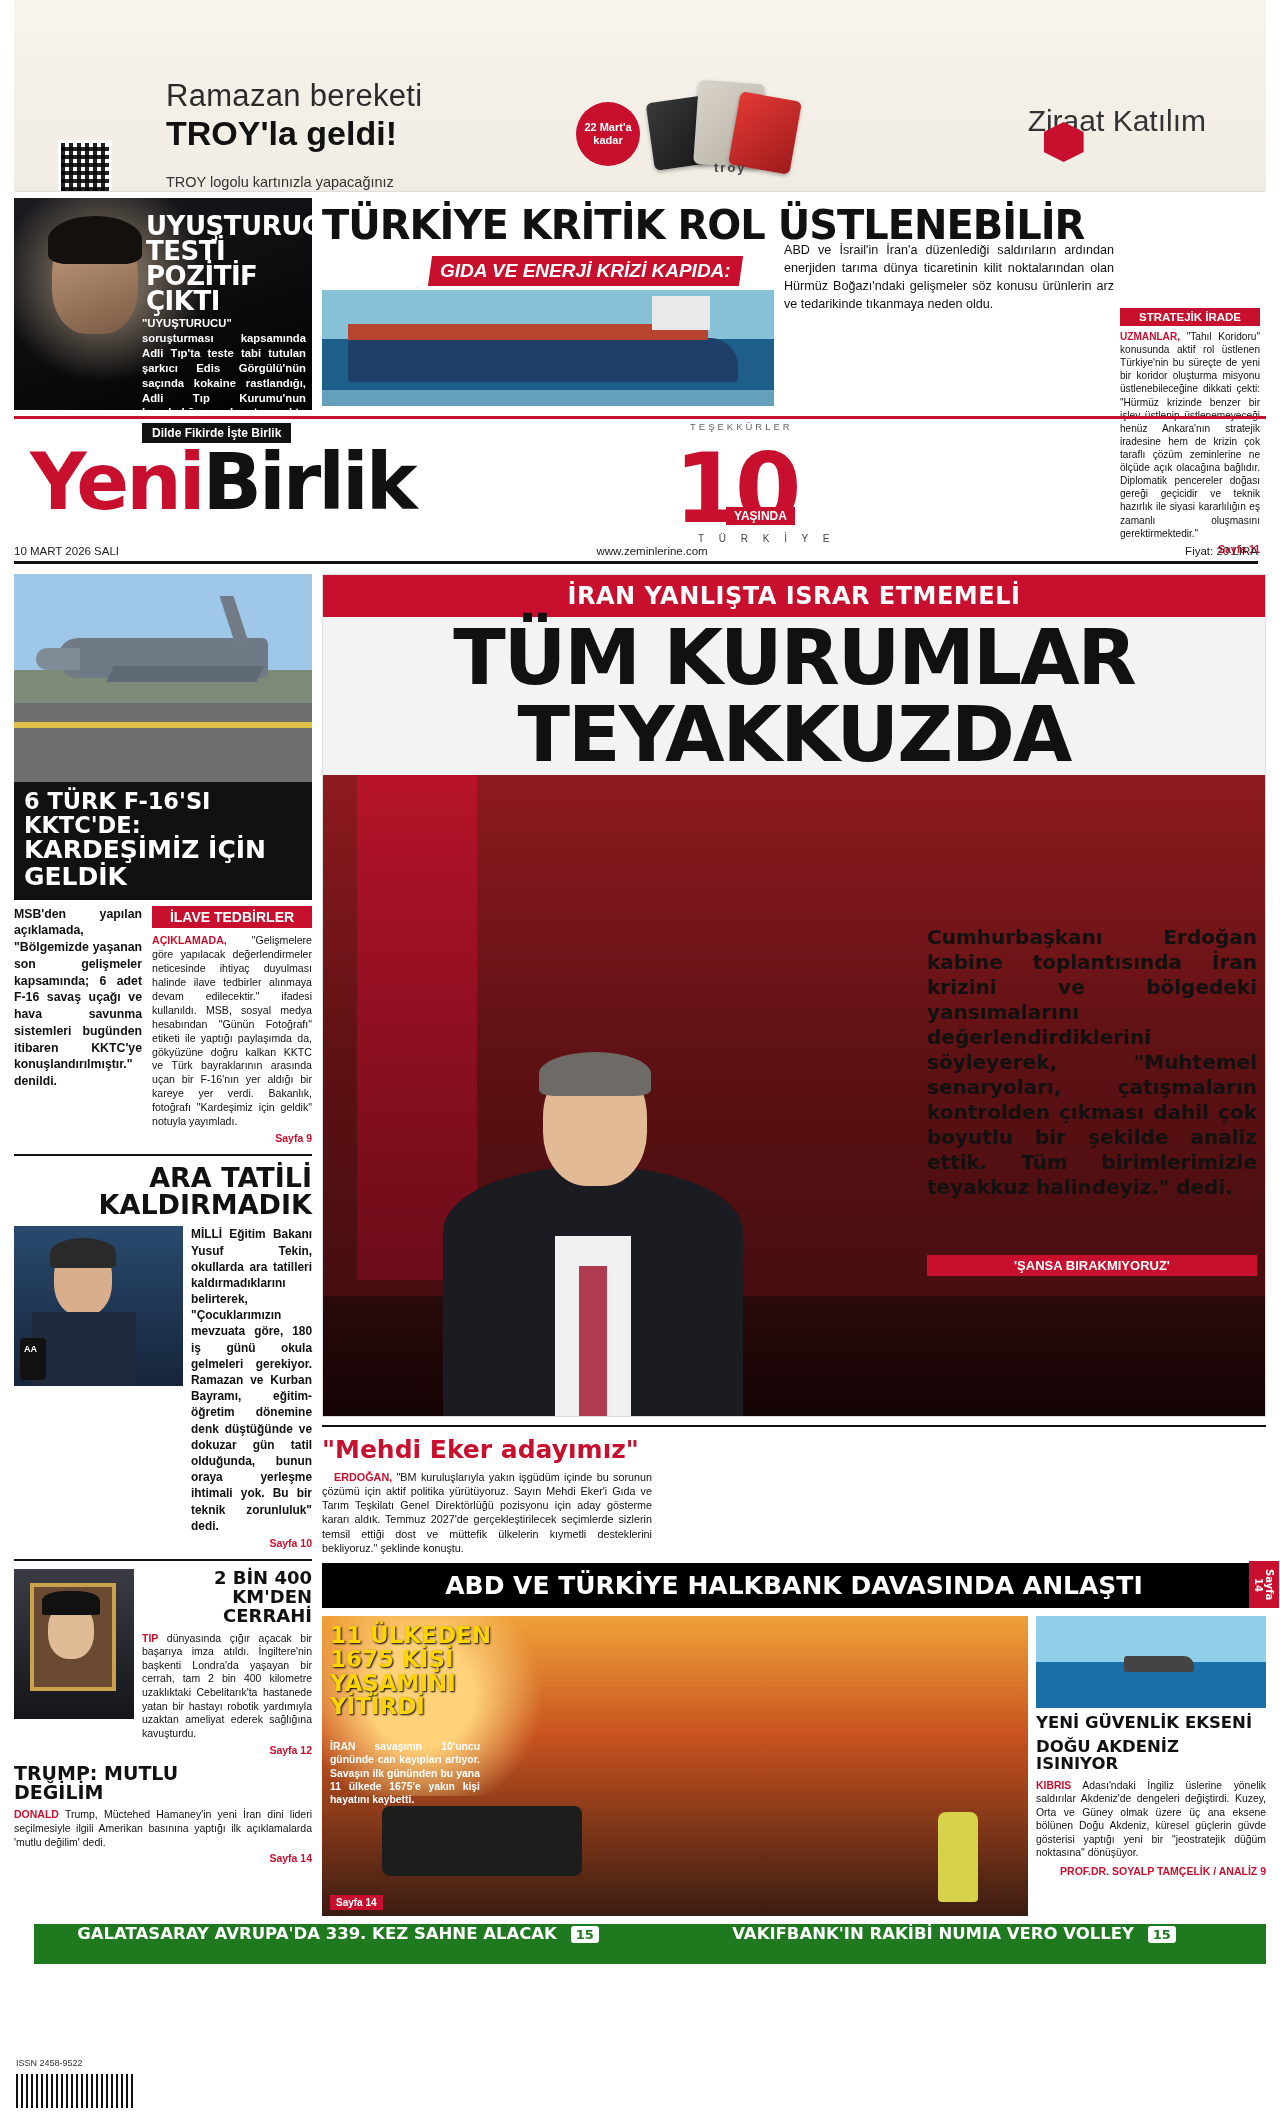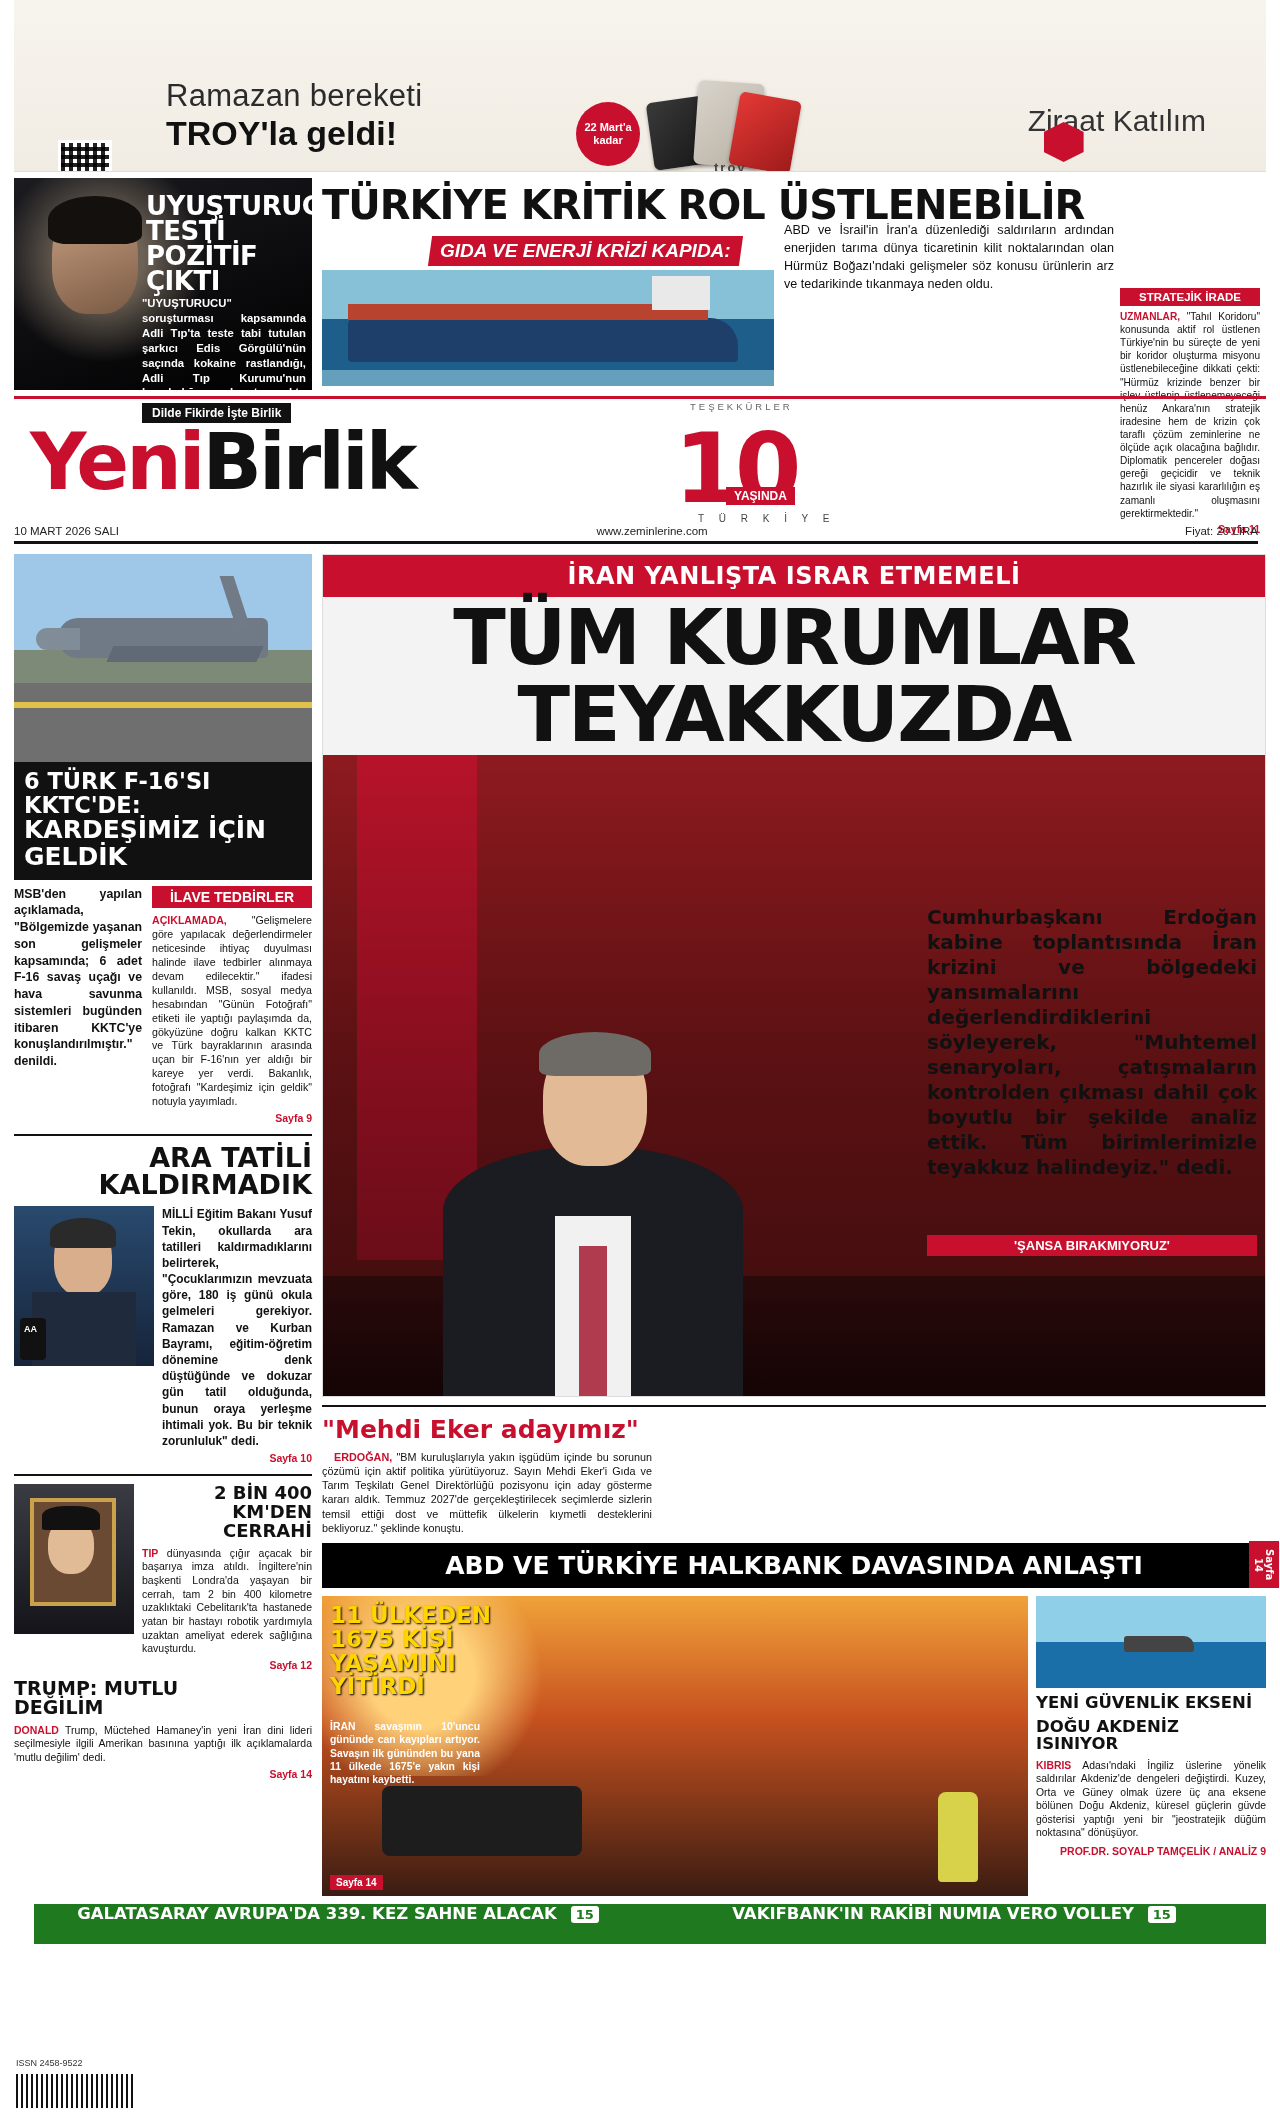--- a/index.html
+++ b/index.html
@@ -1,21 +1,21 @@
 <!DOCTYPE html>
 <html><head>
 <meta charset="utf-8">
 <style>
   * { box-sizing: border-box; }
   html, body { margin:0; padding:0; background:#f2f2f2; }
   body { width:1280px; font-family:"Liberation Sans", sans-serif; color:#111; }
   .page { width:1280px; min-height:2112px; background:#ffffff; position:relative; padding:0 14px 0 14px; }
 
   
-  .topad { position:relative; height:172px; background:linear-gradient(180deg,#f7f4ee 0%,#f1ece3 100%); border-bottom:1px solid #ddd; overflow:hidden; }
+  .topad { position:relative; height:192px; background:linear-gradient(180deg,#f7f4ee 0%,#f1ece3 100%); border-bottom:1px solid #ddd; overflow:hidden; }
   .topad .lights { position:absolute; top:0; left:0; right:0; height:60px; }
   .topad .qr { position:absolute; left:44px; top:140px; width:54px; height:54px;
     background:
       repeating-linear-gradient(90deg,#222 0 4px,#fff 4px 8px),
       repeating-linear-gradient(0deg,#222 0 4px,#fff 4px 8px);
     background-blend-mode:multiply; border:3px solid #fff; }
   .ad-t1 { position:absolute; left:152px; top:78px; font-size:31px; color:#2b2b2b; letter-spacing:.3px; }
   .ad-t2 { position:absolute; left:152px; top:114px; font-size:34px; font-weight:bold; color:#111; }
   .ad-t3 { position:absolute; left:152px; top:172px; font-size:14.5px; color:#333; line-height:1.45; }
   .ad-badge { position:absolute; left:562px; top:102px; width:64px; height:64px; border-radius:50%; background:#c8102e; color:#fff; font-size:11px; font-weight:bold; display:flex; align-items:center; justify-content:center; text-align:center; line-height:1.15; }
@@ -88,21 +88,21 @@
   .two .c1 { width:128px; font-size:12.3px; line-height:1.36; font-weight:bold; text-align:justify; }
   .two .c2 { flex:1; }
   .ilave { background:#c8102e; color:#fff; font-weight:bold; font-size:14px; text-align:center; padding:3px 0; }
   .two .c2 p { font-size:10.6px; line-height:1.32; text-align:justify; margin:6px 0 0; }
   .two .c2 b.red { color:#c8102e; }
 
   
   .ara { margin-top:10px; border-top:2px solid #111; padding-top:8px; }
   .ara .t { font-family:"DejaVu Sans", sans-serif; font-weight:bold; font-size:27px; line-height:1; text-align:right; }
   .ara .row { display:flex; gap:8px; margin-top:8px; }
-  .ara .ph { width:140px; height:160px; background:linear-gradient(180deg,#294a6e,#16243a); position:relative; overflow:hidden; }
+  .ara .ph { width:169px; height:160px; background:linear-gradient(180deg,#294a6e,#16243a); position:relative; overflow:hidden; }
   .ara .ph .face { position:absolute; left:40px; top:18px; width:58px; height:72px; border-radius:44%; background:#d8ae8c; }
   .ara .ph .hair { position:absolute; left:36px; top:12px; width:66px; height:30px; border-radius:50% 50% 10% 10%; background:#2a2a2a; }
   .ara .ph .suit { position:absolute; left:18px; top:86px; width:104px; height:80px; background:#1f2b3d; }
   .ara .ph .mic { position:absolute; left:6px; top:112px; width:26px; height:42px; background:#111; border-radius:4px; }
   .ara .ph .mic b { position:absolute; left:4px; top:6px; font-size:9px; color:#fff; }
   .ara .tx { flex:1; font-size:11.9px; line-height:1.36; font-weight:bold; text-align:justify; }
 
   
   .cer { display:flex; gap:8px; margin-top:10px; border-top:2px solid #111; padding-top:8px; }
   .cer .ph { width:120px; height:150px; background:linear-gradient(180deg,#3b3b44,#14141a); position:relative; overflow:hidden; }

